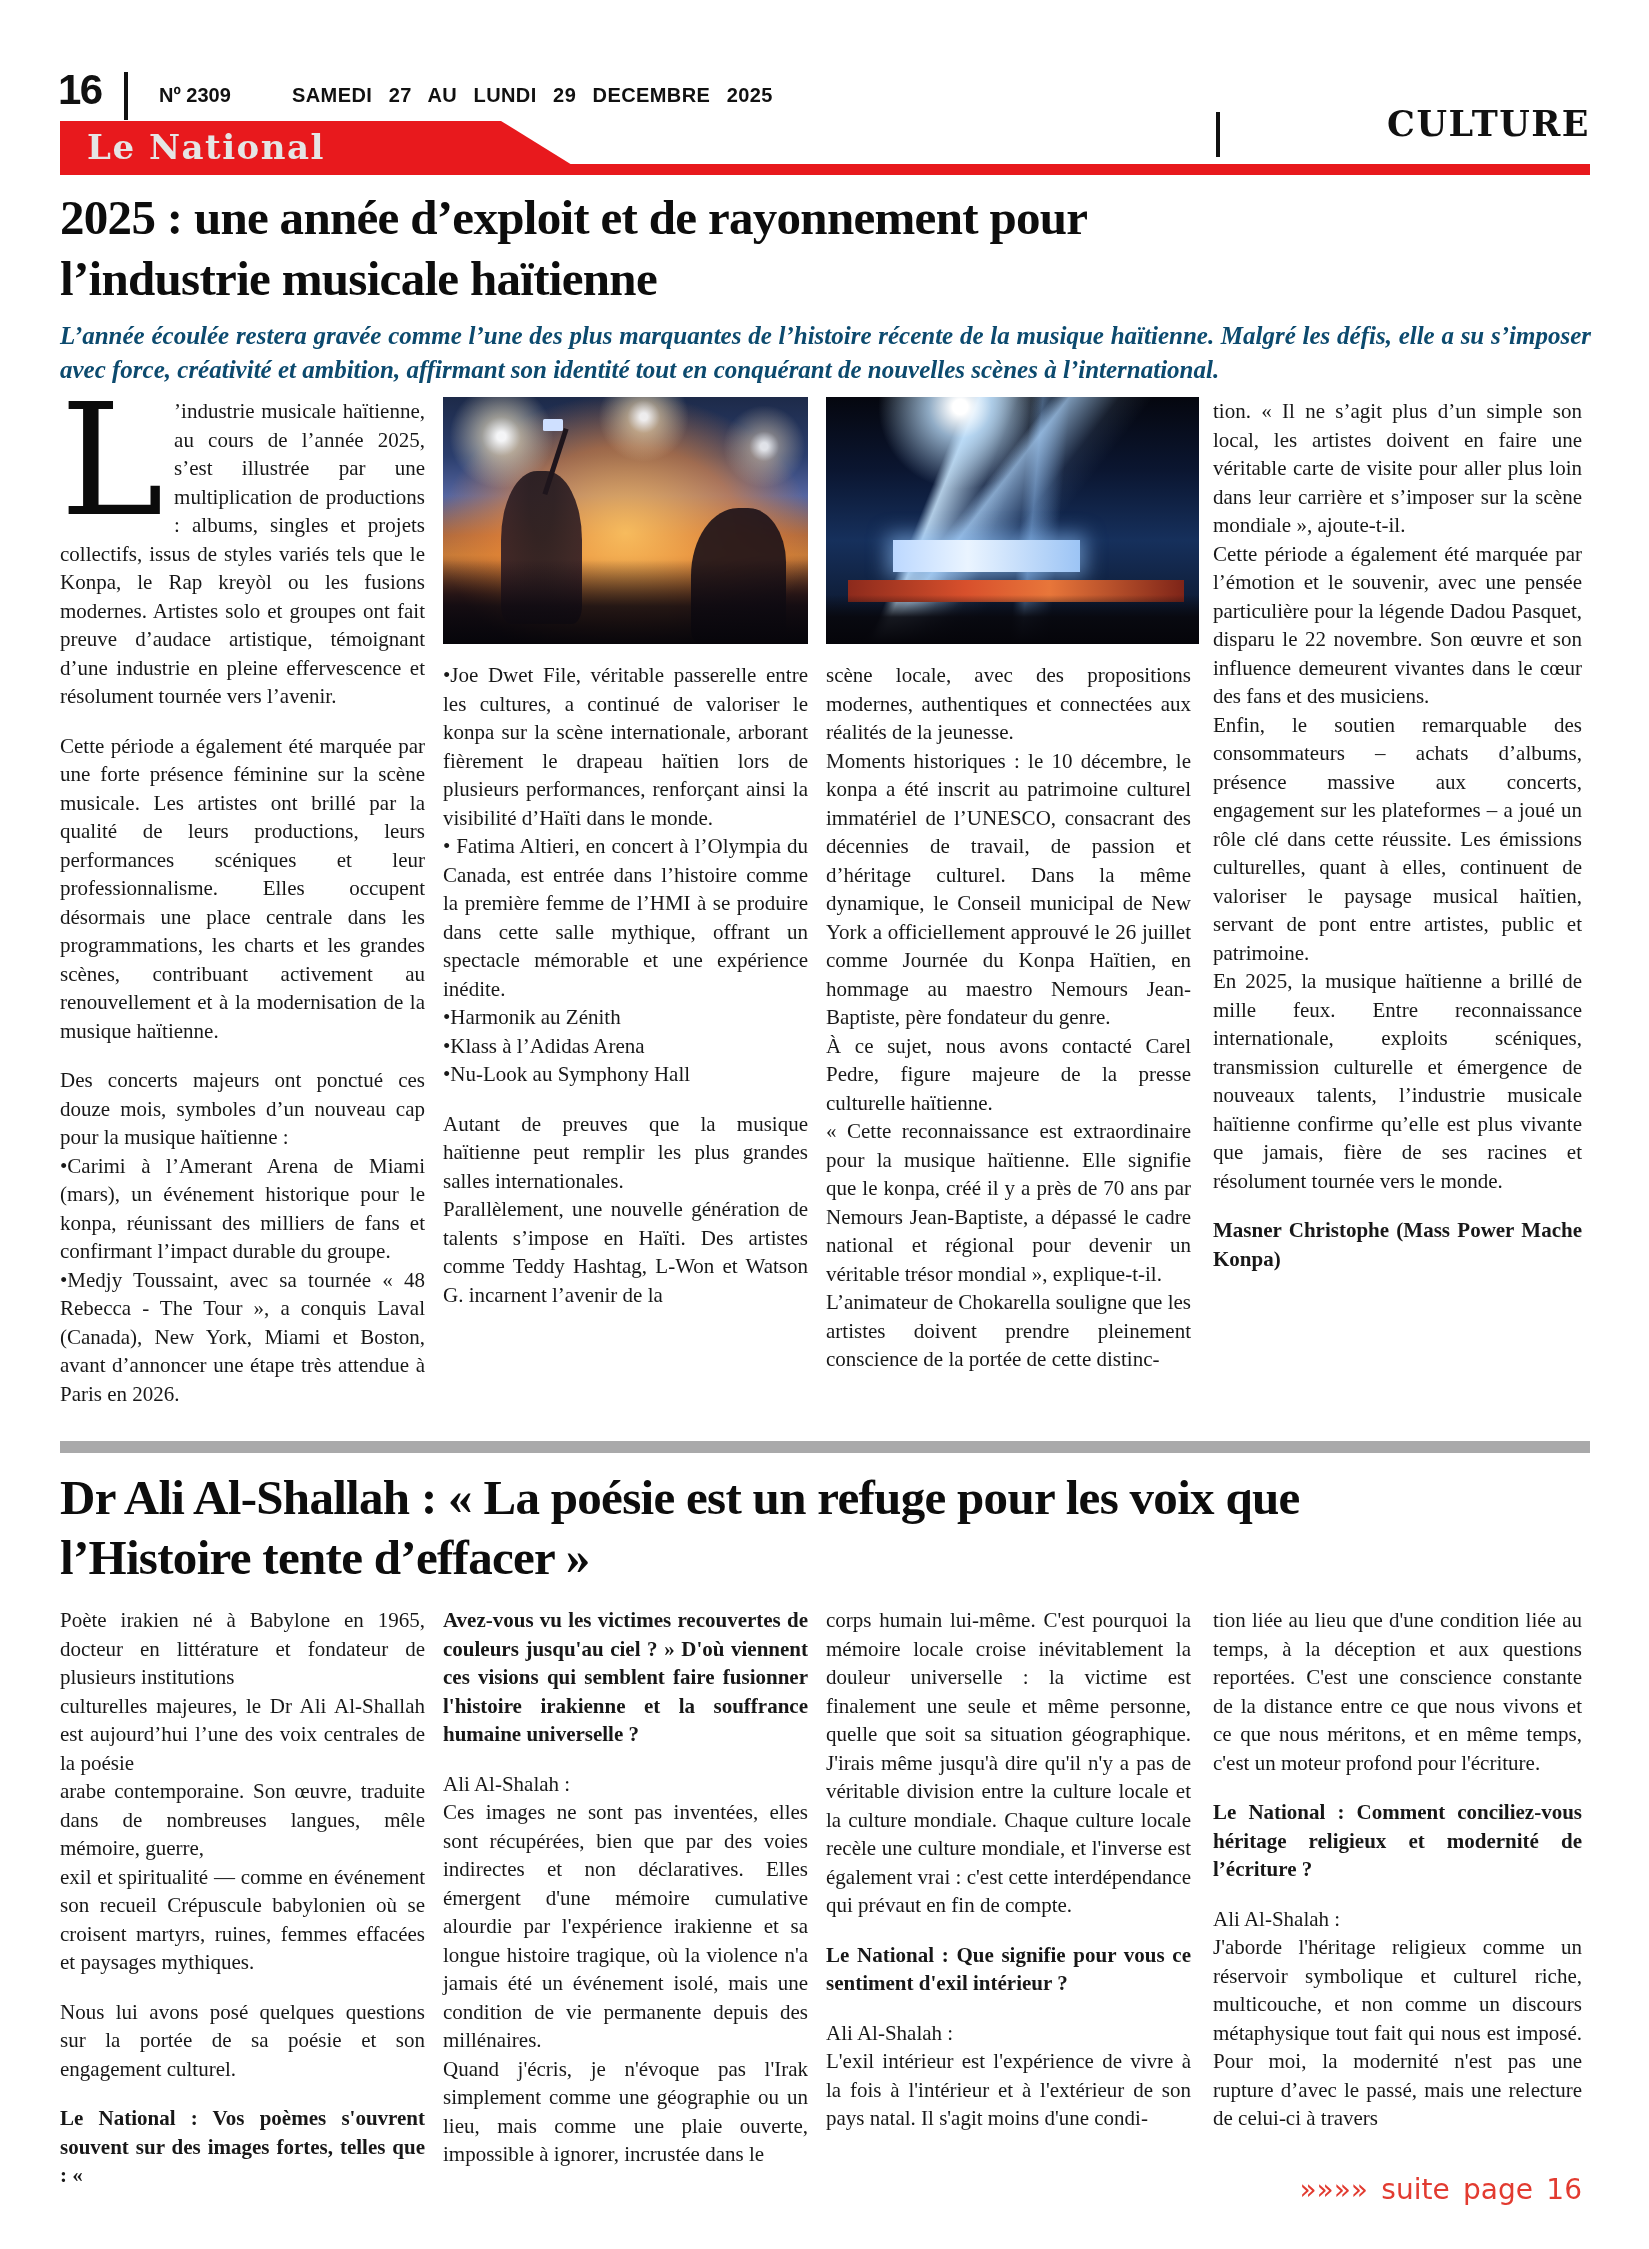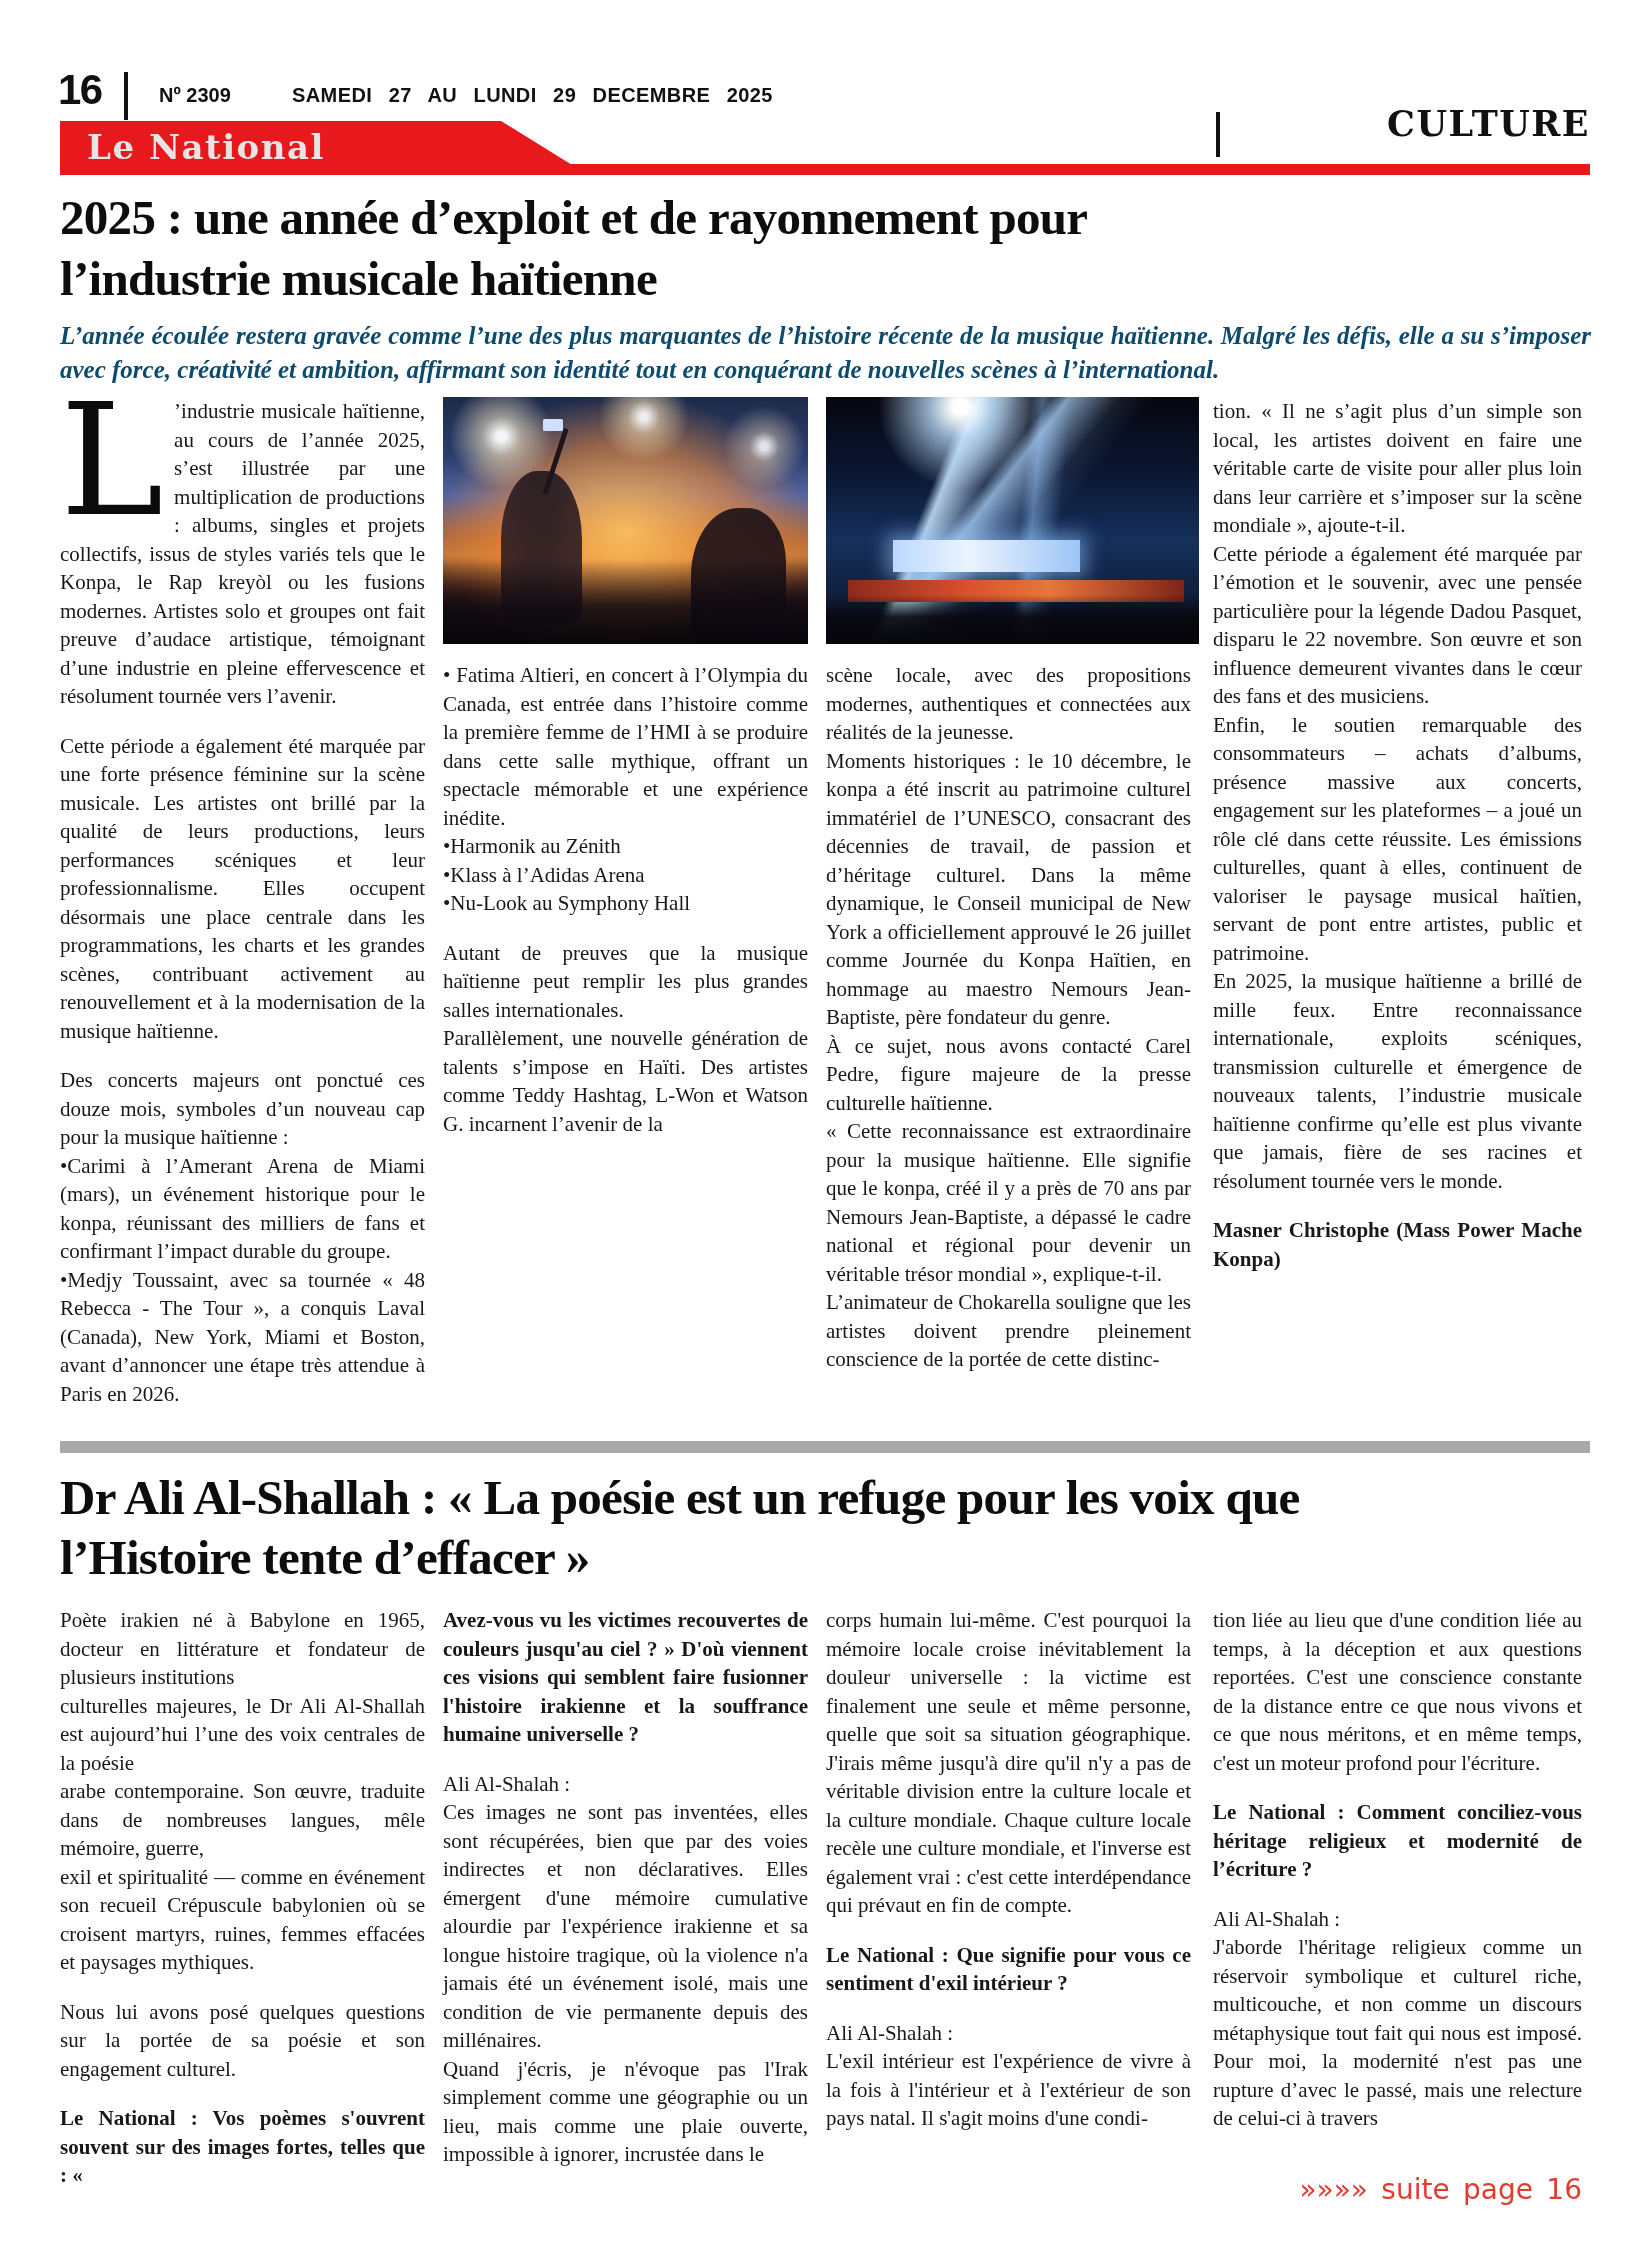--- a/index.html
+++ b/index.html
@@ -116,20 +116,21 @@
   <div class="ph1-crowd"></div>
 </div>
 
 <div id="photo2" class="photo">
   <div class="ph2-screen"></div>
   <div class="ph2-stage"></div>
   <div class="ph2-crowd"></div>
 </div>
 
 <div id="a1c2" class="col">
+  <p class="para">•Joe Dwet File, véritable passerelle entre les cultures, a continué de valoriser le konpa sur la scène internationale, arborant fièrement le drapeau haïtien lors de plusieurs performances, renforçant ainsi la visibilité d’Haïti dans le monde.</p>
   <p class="para">• Fatima Altieri, en concert à l’Olympia du Canada, est entrée dans l’histoire comme la première femme de l’HMI à se produire dans cette salle mythique, offrant un spectacle mémorable et une expérience inédite.</p>
   <p class="para">•Harmonik au Zénith</p>
   <p class="para">•Klass à l’Adidas Arena</p>
   <p class="para">•Nu-Look au Symphony Hall</p>
   <p class="para gap">Autant de preuves que la musique haïtienne peut remplir les plus grandes salles internationales.</p>
   <p class="para">Parallèlement, une nouvelle génération de talents s’impose en Haïti. Des artistes comme Teddy Hashtag, L-Won et Watson G. incarnent l’avenir de la</p>
 </div>
 
 <div id="a1c3" class="col">
   <p class="para">scène locale, avec des propositions modernes, authentiques et connectées aux réalités de la jeunesse.</p>

